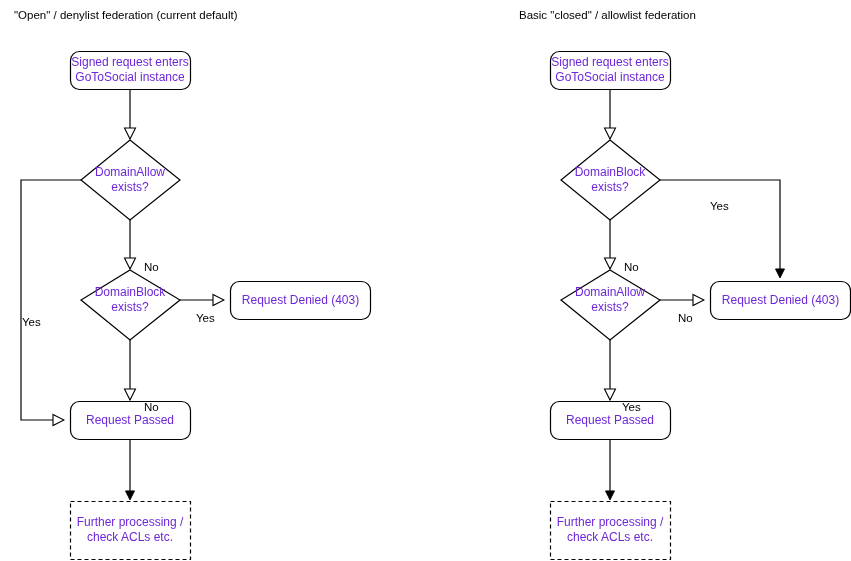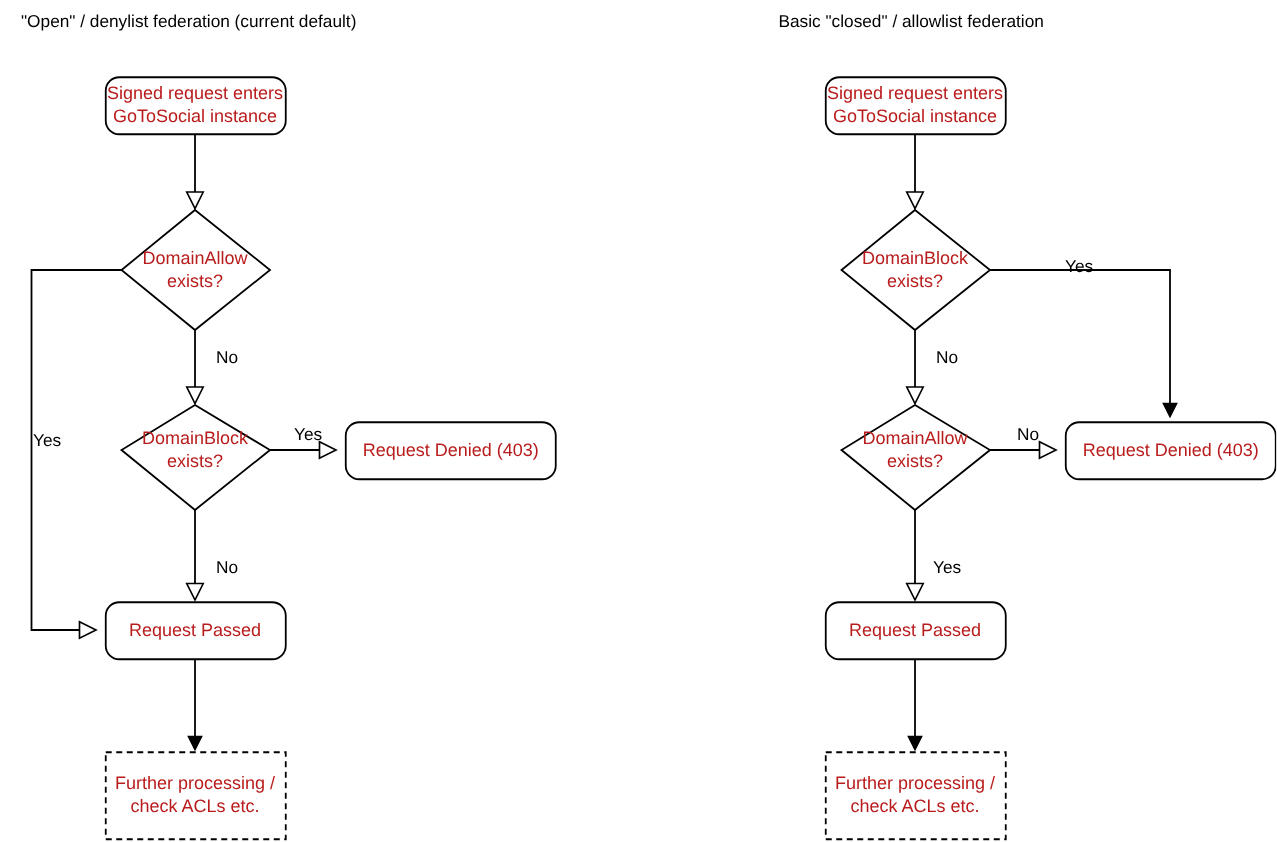--- a/index.html
+++ b/index.html
@@ -32,31 +32,32 @@
   }
   #title-left  { left: 14px;  top: 8px; }
   #title-right { left: 519px; top: 8px; }
 
   
   .node-label {
     position: absolute;
     text-align: center;
     font-size: 12px;
     line-height: 15px;
-    color: #b91c1c;
+    color: #6d28d9;
     white-space: pre;
     pointer-events: none;
   }
   .edge-label {
     position: absolute;
     font-size: 11.5px;
     line-height: 14px;
     color: #000000;
     white-space: nowrap;
     pointer-events: none;
+    margin-top: 28px;
   }
 </style>
 </head>
 <body>
 
 <div class="diagram-title" id="title-left">"Open" / denylist federation (current default)</div>
 
 <div class="diagram-title" id="title-right">Basic "closed" / allowlist federation</div>
 
 <svg id="canvas" xmlns="http://www.w3.org/2000/svg" viewBox="0 0 851 561">

